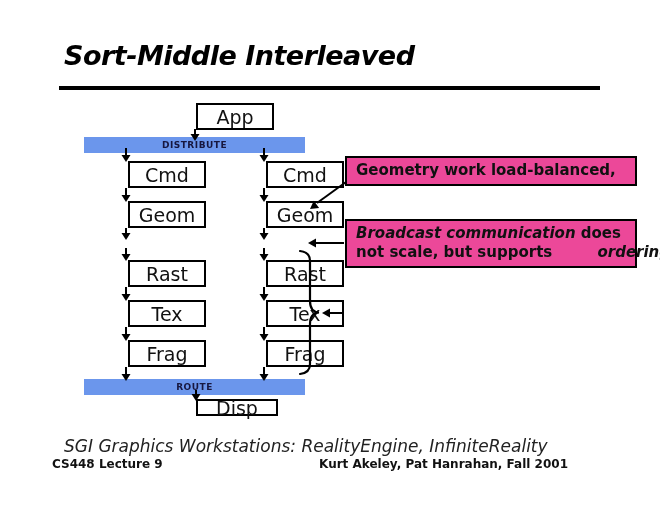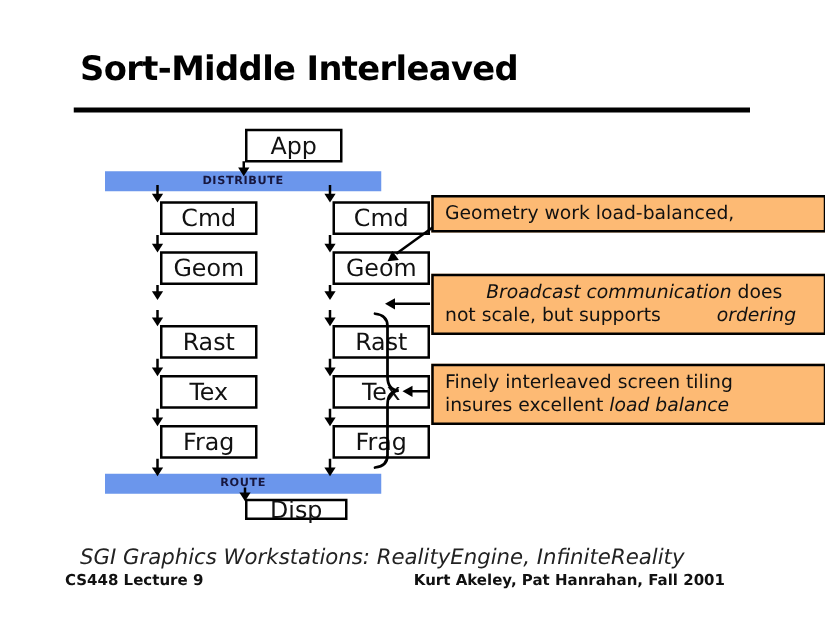--- a/index.html
+++ b/index.html
@@ -2,41 +2,41 @@
 <html style="--bar-fill: #6B96EC; --bar-text: #17173F;"><head>
 <meta charset="utf-8">
 <style>
   html,body{margin:0;padding:0;background:#fff;}
   .slide{
     position:relative;width:660px;height:510px;background:#ffffff;overflow:hidden;
     font-family:"DejaVu Sans","Liberation Sans",sans-serif;color:#111;
   }
   .title{
     position:absolute;left:64px;top:40px;font-size:27px;font-weight:bold;color:#000;
-    letter-spacing:-0.5px;white-space:nowrap;
+    letter-spacing:-0.5px;white-space:nowrap;font-style:italic;
   }
   .title-rule{position:absolute;left:59px;top:86px;width:541px;height:4px;background:#000;}
   .box{
     position:absolute;border:2px solid #000;background:#fff;box-sizing:border-box;
     display:flex;align-items:center;justify-content:center;font-size:19px;color:#111;margin-left:41px;
   }
   .bar{
     position:absolute;left:84px;width:221px;height:16px;background:var(--bar-fill,#6B96EC);
     display:flex;align-items:center;justify-content:center;
     font-size:9px;font-weight:bold;color:var(--bar-text,#17173F);letter-spacing:0.5px;line-height:11px;
   }
   .note{
-    position:absolute;left:345px;width:316px;border:2px solid #000;background:#fdba74;box-sizing:border-box;
-    padding:3px 9px 4px 9px;font-size:15px;line-height:19px;color:#111;white-space:nowrap;
+    position:absolute;left:345px;width:292px;border:2px solid #000;background:#ec4899;box-sizing:border-box;
+    padding:3px 9px 4px 9px;font-size:15px;line-height:19px;color:#111;white-space:nowrap;font-weight:bold;
   }
   .caption{
     position:absolute;left:64px;top:436px;font-size:17px;font-style:italic;color:#222;white-space:nowrap;
   }
   .footer-left{position:absolute;left:52px;top:457px;font-size:12px;font-weight:bold;color:#111;}
-  .footer-right{position:absolute;right:80px;top:457px;font-size:12px;font-weight:bold;color:#111;}
+  .footer-right{position:absolute;right:92px;top:457px;font-size:12px;font-weight:bold;color:#111;}
   svg.overlay{position:absolute;left:0;top:0;pointer-events:none;}
 </style>
 </head>
 <body>
 
 <div class="slide">
 
   <div class="title">Sort-Middle Interleaved</div>
   <div class="title-rule"></div>
 
@@ -61,26 +61,22 @@
   <div class="box" style="left:225px;top:340px;width:78px;height:27px;">Frag</div>
 
   <div class="bar" style="top:379px;">ROUTE</div>
 
   <div class="box" style="left:155px;top:399px;width:82px;height:17px;">Disp</div>
 
   <div class="note" style="top:156px;">
       <div><span>Geometry work load-balanced,</span></div>
     </div>
   <div class="note" style="top:219px;">
-      <div><span style="font-style: italic; margin-left: 33px;">Broadcast communication</span><span> does</span></div>
+      <div><span style="font-style: italic;">Broadcast communication</span><span> does</span></div>
       <div><span>not scale, but supports </span><span style="font-style: italic; margin-left: 40px;">ordering</span></div>
-    </div>
-  <div class="note" style="top:291px;">
-      <div><span>Finely interleaved screen tiling</span></div>
-      <div><span>insures excellent </span><span style="font-style: italic;">load balance</span></div>
     </div>
 
   <svg class="overlay" width="660" height="510" viewBox="0 0 660 510">
     <g stroke="#000" stroke-width="2" fill="#000">
 
       <g>
         <line x1="195" y1="129" x2="195" y2="135"></line>
         <polygon points="190.5,134 199.5,134 195,141" stroke="none"></polygon>
       </g>
 

